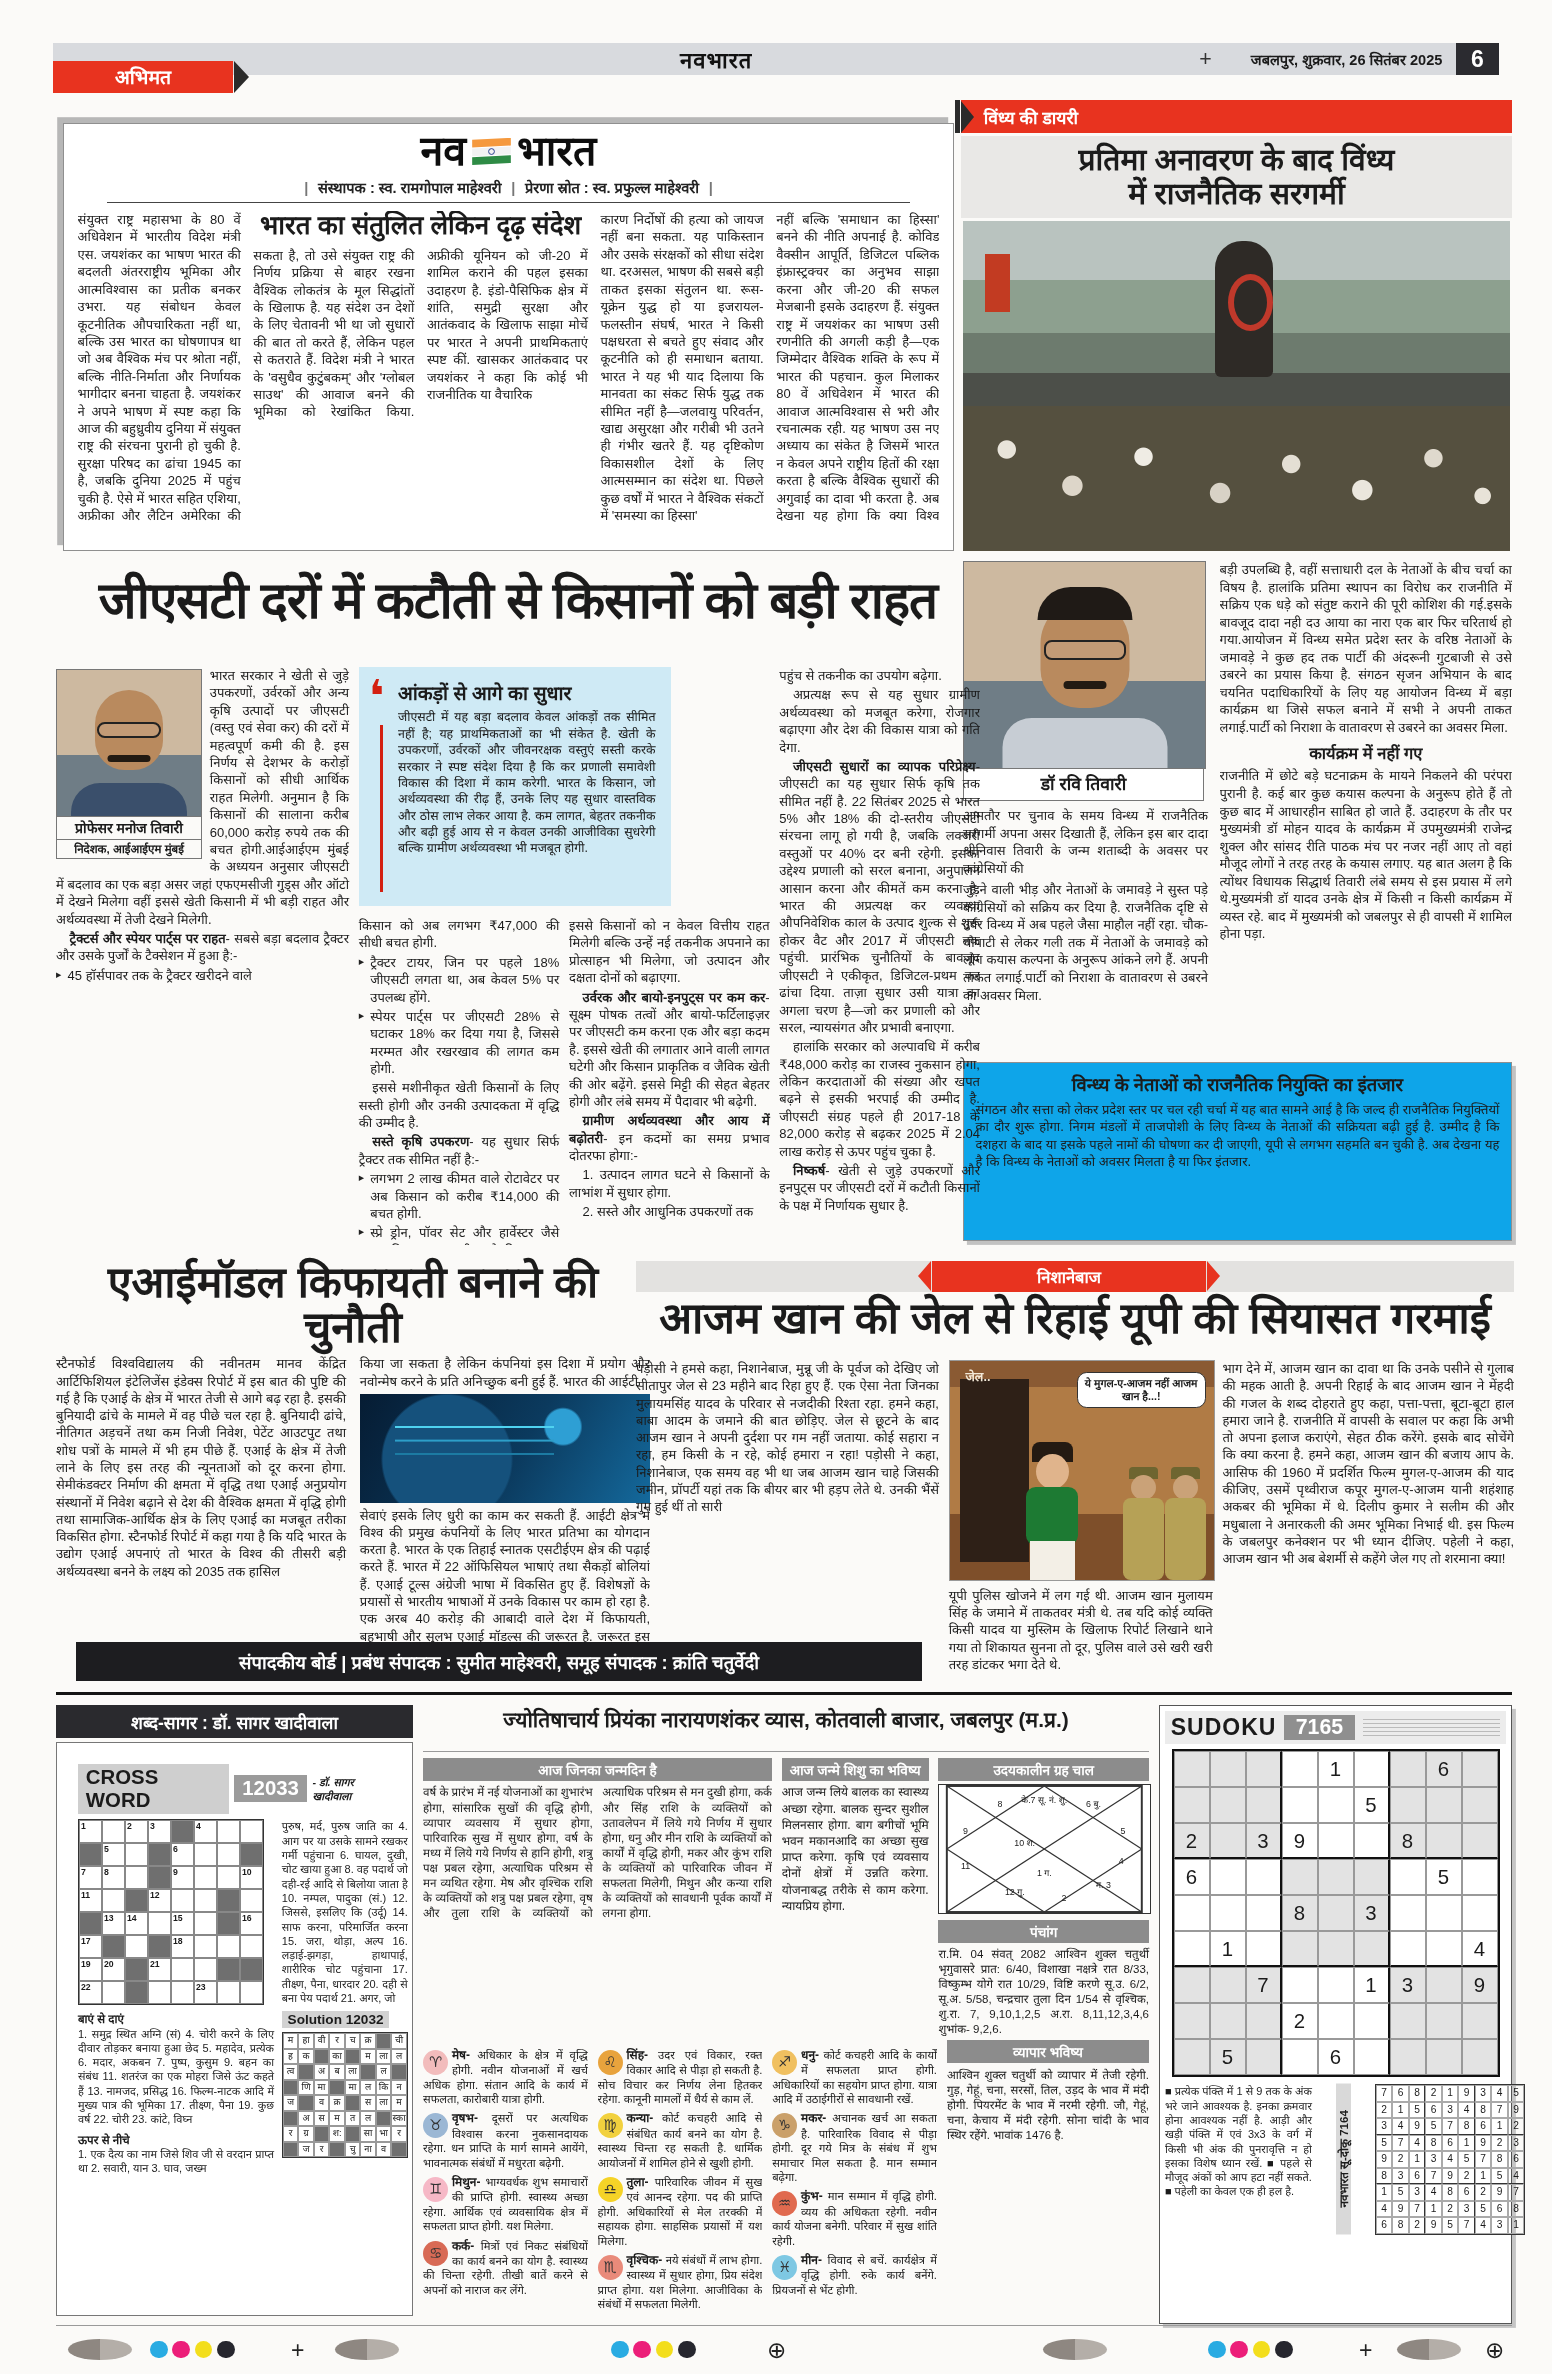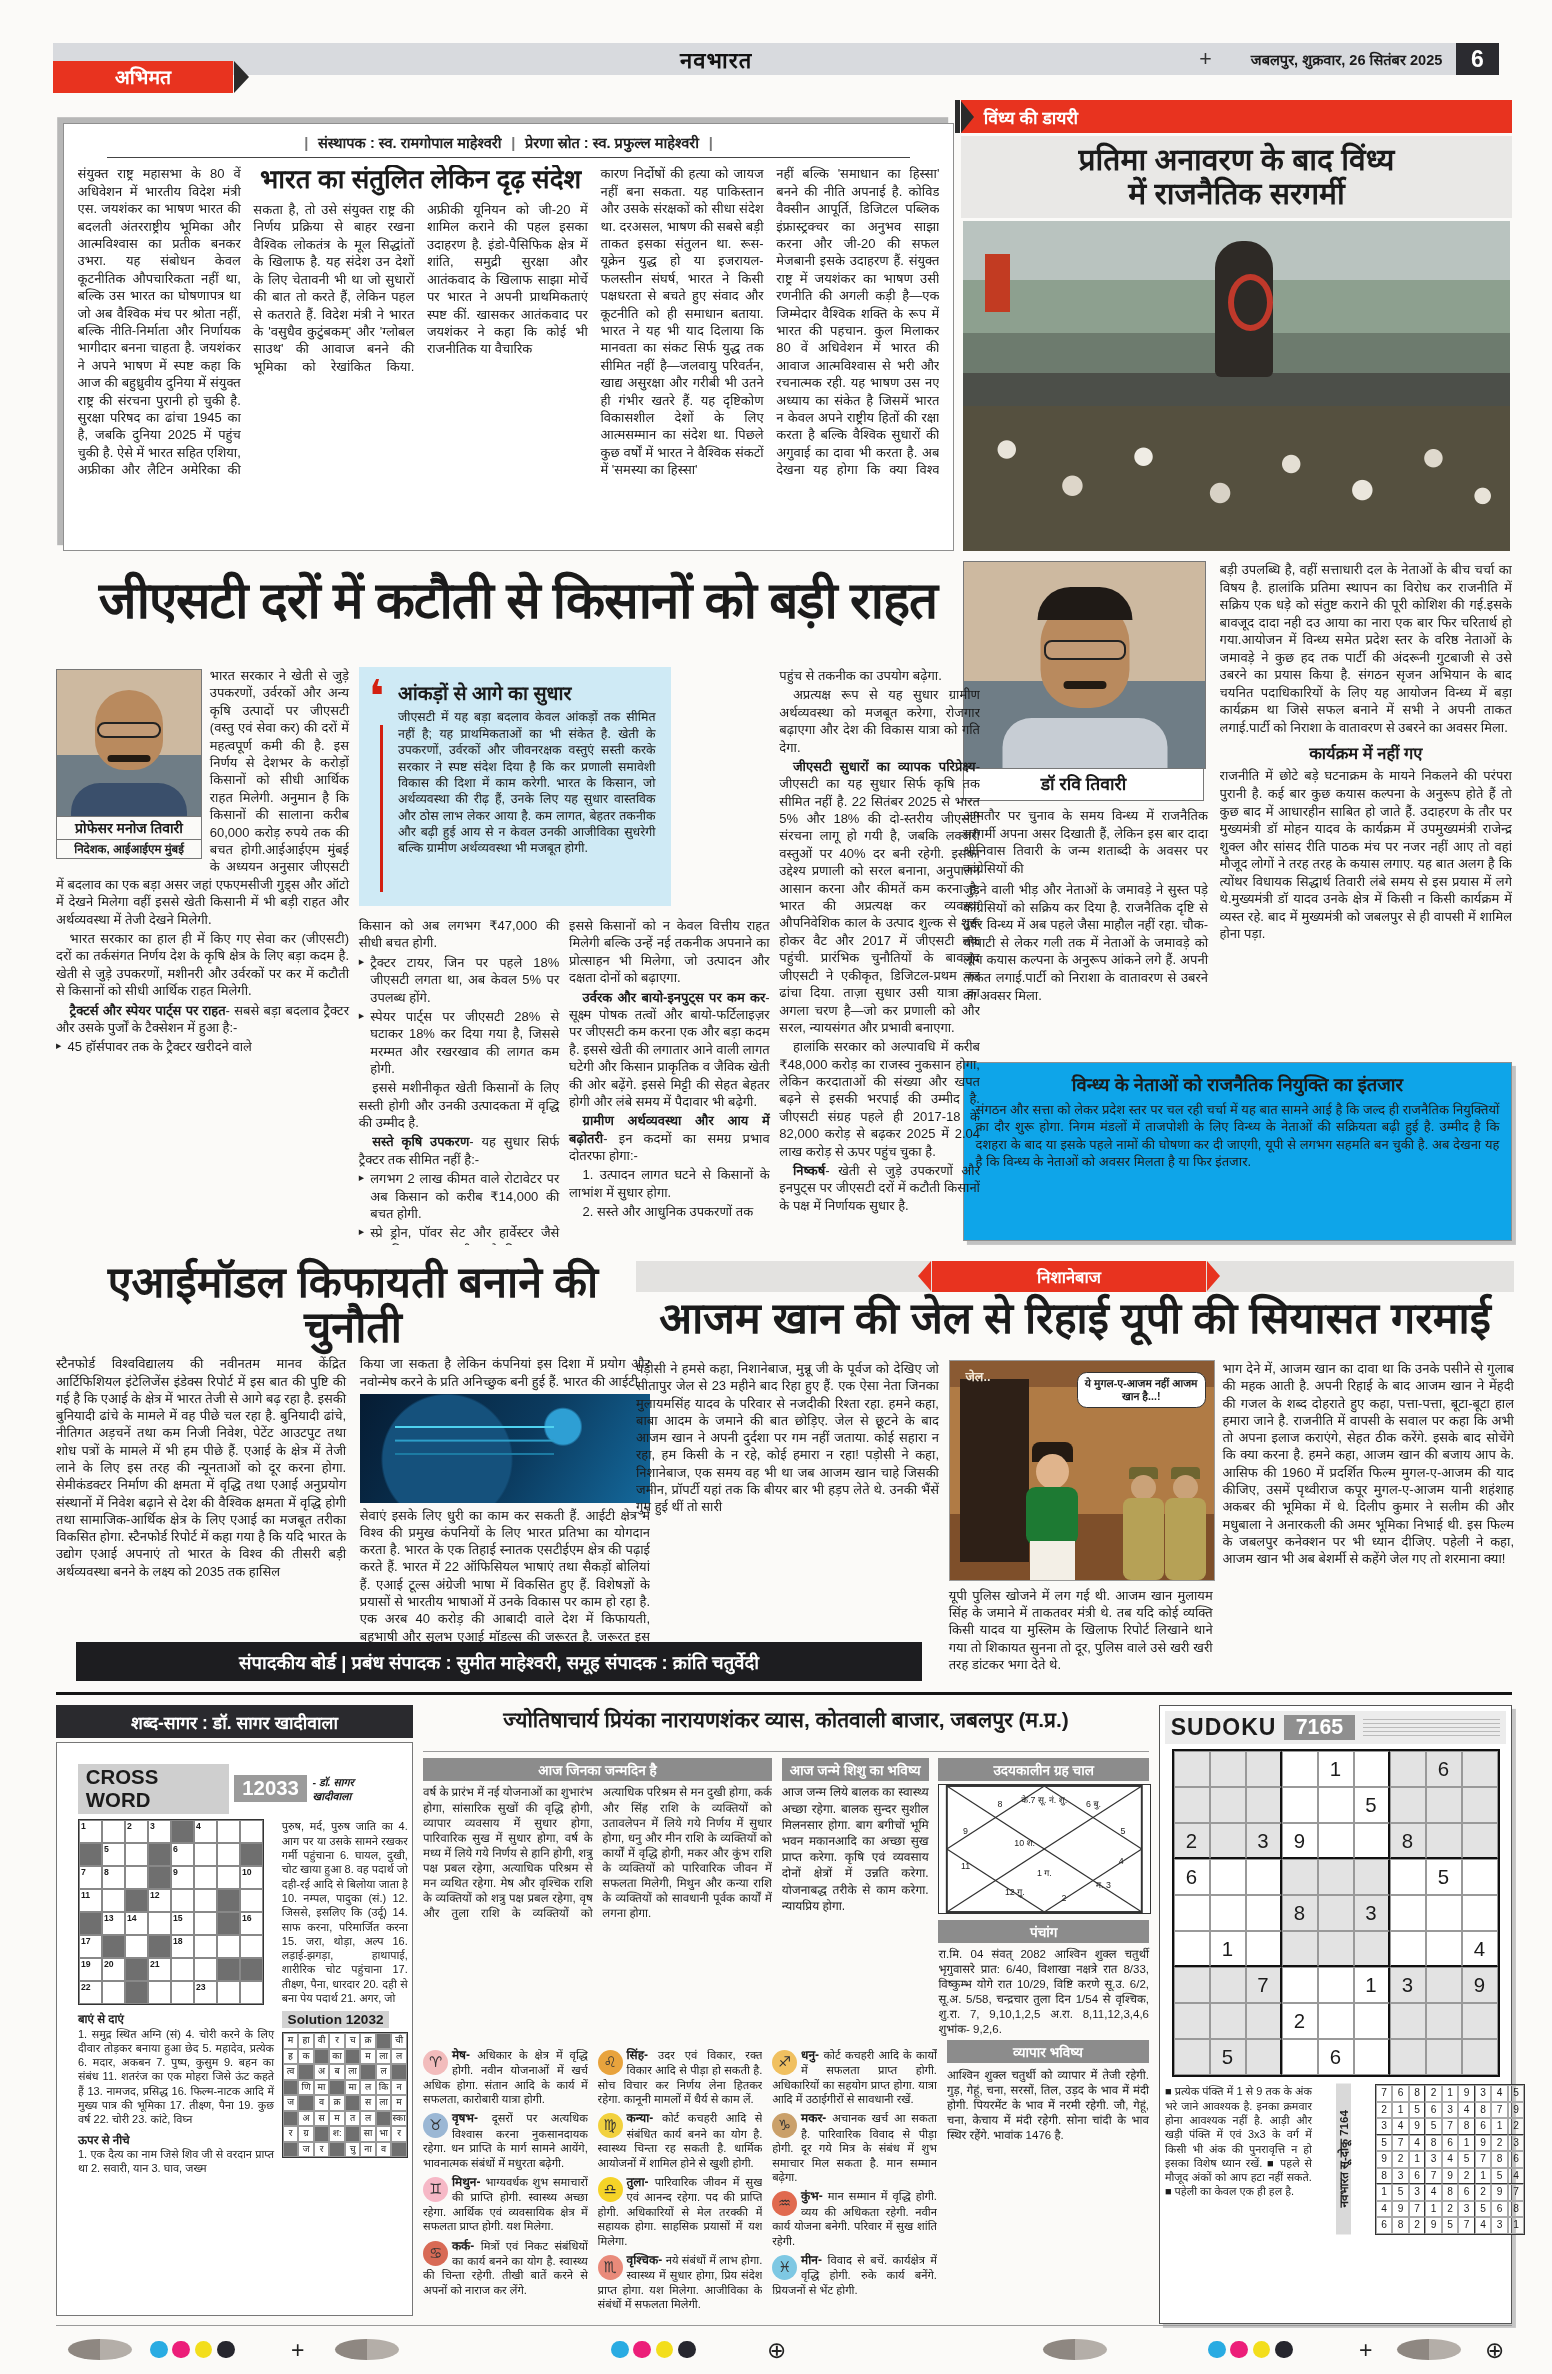--- a/index.html
+++ b/index.html
@@ -192,20 +192,28 @@
     <div id="section-tab">
         <span>अभिमत</span>
       </div>
     <div class="paper">नवभारत</div>
     <div class="plus">+</div>
     <div class="dateline">जबलपुर, शुक्रवार, 26 सितंबर 2025</div>
     <div id="pagenum">6</div>
   </div>
 
   <div class="abs" id="masthead">
+    <div class="logo-row">
+      <span>नव</span><span class="flag"><svg class="flagsvg" viewBox="0 0 44 30">
+            <rect x="2" y="2" width="40" height="8" fill="#f5993e" transform="skewY(-3)"></rect>
+            <rect x="2" y="11" width="40" height="8" fill="#f2f2f2" transform="skewY(-3)"></rect>
+            <rect x="2" y="20" width="40" height="8" fill="#2e8b45" transform="skewY(-3)"></rect>
+            <circle cx="22" cy="14" r="3" fill="none" stroke="#243b8c" stroke-width="1"></circle>
+          </svg></span><span>भारत</span>
+    </div>
     <div class="founder-row">
       <span class="sep">|</span><span>संस्थापक : स्व. रामगोपाल माहेश्वरी</span><span class="sep">|</span><span>प्रेरणा स्रोत : स्व. प्रफुल्ल माहेश्वरी</span><span class="sep">|</span>
     </div>
     <hr>
     <div class="edi-body">
       <div class="edi-col just">संयुक्त राष्ट्र महासभा के 80 वें अधिवेशन में भारतीय विदेश मंत्री एस. जयशंकर का भाषण भारत की बदलती अंतरराष्ट्रीय भूमिका और आत्मविश्वास का प्रतीक बनकर उभरा. यह संबोधन केवल कूटनीतिक औपचारिकता नहीं था, बल्कि उस भारत का घोषणापत्र था जो अब वैश्विक मंच पर श्रोता नहीं, बल्कि नीति-निर्माता और निर्णायक भागीदार बनना चाहता है. जयशंकर ने अपने भाषण में स्पष्ट कहा कि आज की बहुध्रुवीय दुनिया में संयुक्त राष्ट्र की संरचना पुरानी हो चुकी है. सुरक्षा परिषद का ढांचा 1945 का है, जबकि दुनिया 2025 में पहुंच चुकी है. ऐसे में भारत सहित एशिया, अफ्रीका और लैटिन अमेरिका की उपेक्षा अब अस्वीकार्य है. भारत ने यह तर्क पेश किया कि जब वह जी-20 में नेतृत्वकारी भूमिका निभा</div>
       <div class="edi-mid">
         <h2>भारत का संतुलित लेकिन दृढ़ संदेश</h2>
         <div class="twocol just"><span>सकता है, तो उसे संयुक्त राष्ट्र की निर्णय प्रक्रिया से बाहर रखना वैश्विक लोकतंत्र के मूल सिद्धांतों के खिलाफ है. यह संदेश उन देशों के लिए चेतावनी भी था जो सुधारों की बात तो करते हैं, लेकिन पहल से कतराते हैं. विदेश मंत्री ने भारत के 'वसुधैव कुटुंबकम्' और 'ग्लोबल साउथ' की आवाज बनने की भूमिका को रेखांकित किया. अफ्रीकी यूनियन को जी-20 में शामिल कराने की पहल इसका उदाहरण है. इंडो-पैसिफिक क्षेत्र में शांति, समुद्री सुरक्षा और आतंकवाद के खिलाफ साझा मोर्चे पर भारत ने अपनी प्राथमिकताएं स्पष्ट कीं. खासकर आतंकवाद पर जयशंकर ने कहा कि कोई भी राजनीतिक या वैचारिक</span></div>
       </div>
@@ -260,21 +268,20 @@
               <div class="face"></div>
               <div class="glasses"></div>
               <div class="mustache"></div>
               <div class="shirt"></div>
             </div>
           <div class="nm">प्रोफेसर मनोज तिवारी</div>
           <div class="ti"><span>निदेशक, आईआईएम</span> <span>मुंबई</span></div>
         </div>
         <div>
             <p class="np nofirst">भारत सरकार ने खेती से जुड़े उपकरणों, उर्वरकों और अन्य कृषि उत्पादों पर जीएसटी (वस्तु एवं सेवा कर) की दरों में महत्वपूर्ण कमी की है. इस निर्णय से देशभर के करोड़ों किसानों को सीधी आर्थिक राहत मिलेगी. अनुमान है कि किसानों की सालाना करीब 60,000 करोड़ रुपये तक की बचत होगी.आईआईएम मुंबई के अध्ययन अनुसार जीएसटी में बदलाव का एक बड़ा असर जहां एफएमसीजी गुड्स और ऑटो में देखने मिलेगा वहीं इससे खेती किसानी में भी बड़ी राहत और अर्थव्यवस्था में तेजी देखने मिलेगी.</p>
-            <p class="np">भारत सरकार का हाल ही में किए गए सेवा कर (जीएसटी) दरों का तर्कसंगत निर्णय देश के कृषि क्षेत्र के लिए बड़ा कदम है. खेती से जुड़े उपकरणों, मशीनरी और उर्वरकों पर कर में कटौती से किसानों को सीधी आर्थिक राहत मिलेगी.</p>
             <p class="np"><b>ट्रैक्टर्स और स्पेयर पार्ट्स पर राहत</b>- सबसे बड़ा बदलाव ट्रैक्टर और उसके पुर्जों के टैक्सेशन में हुआ है:-</p>
             <p class="bl">45 हॉर्सपावर तक के ट्रैक्टर खरीदने वाले</p>
           </div>
       </div>
       <div class="c just pad-top">
           <p class="np nofirst">किसान को अब लगभग ₹47,000 की सीधी बचत होगी.</p>
           <p class="bl">ट्रैक्टर टायर, जिन पर पहले 18% जीएसटी लगता था, अब केवल 5% पर उपलब्ध होंगे.</p>
           <p class="bl">स्पेयर पार्ट्स पर जीएसटी 28% से घटाकर 18% कर दिया गया है, जिससे मरम्मत और रखरखाव की लागत कम होगी.</p>
           <p class="np">इससे मशीनीकृत खेती किसानों के लिए सस्ती होगी और उनकी उत्पादकता में वृद्धि की उम्मीद है.</p>
           <p class="np"><b>सस्ते कृषि उपकरण</b>- यह सुधार सिर्फ ट्रैक्टर तक सीमित नहीं है:-</p>

